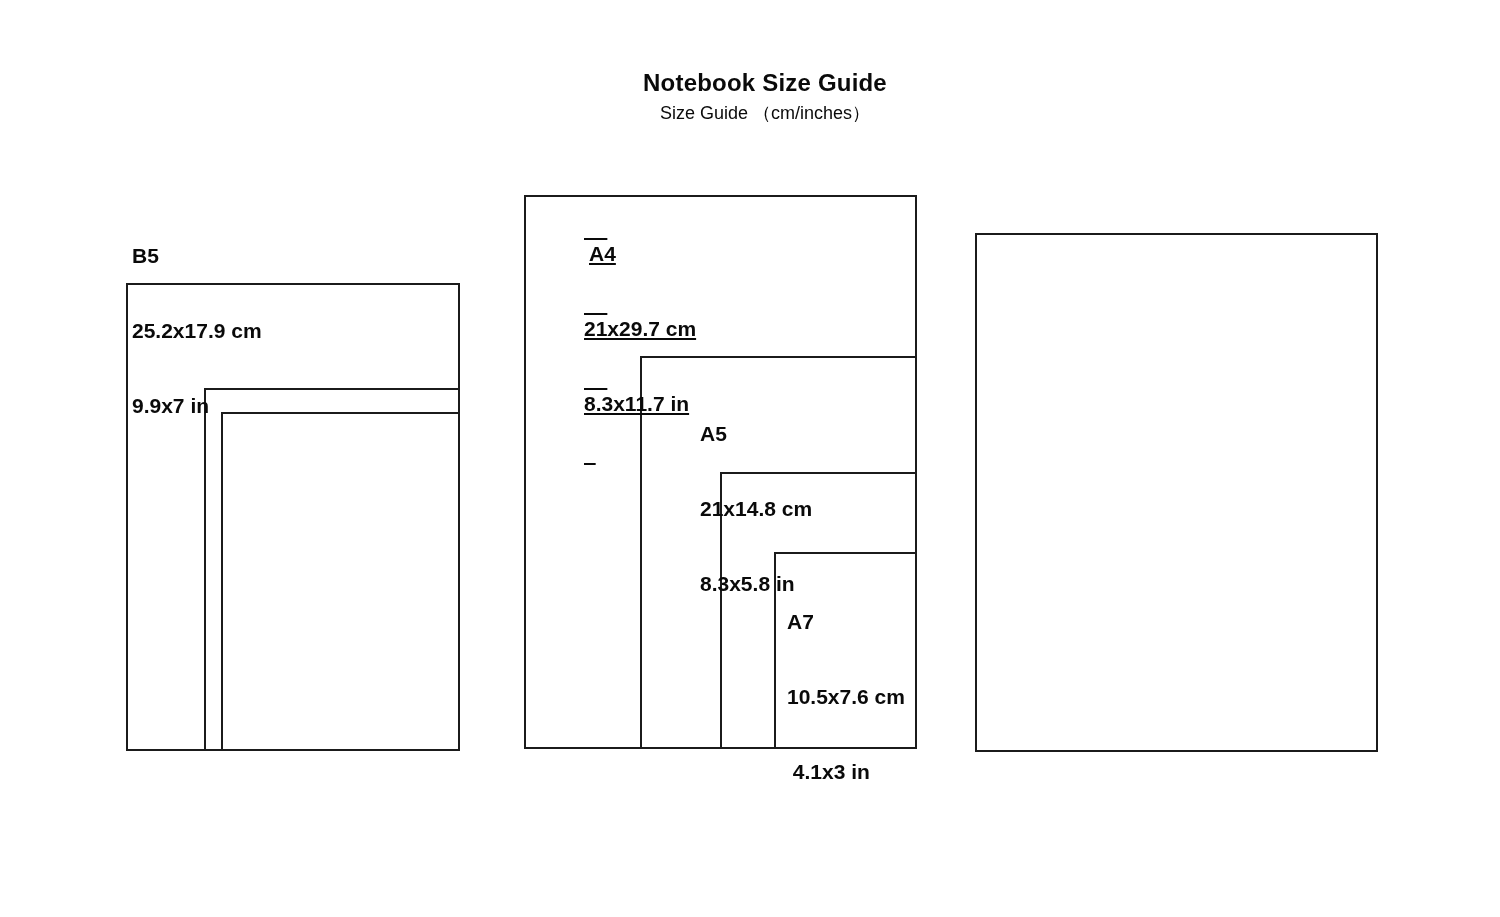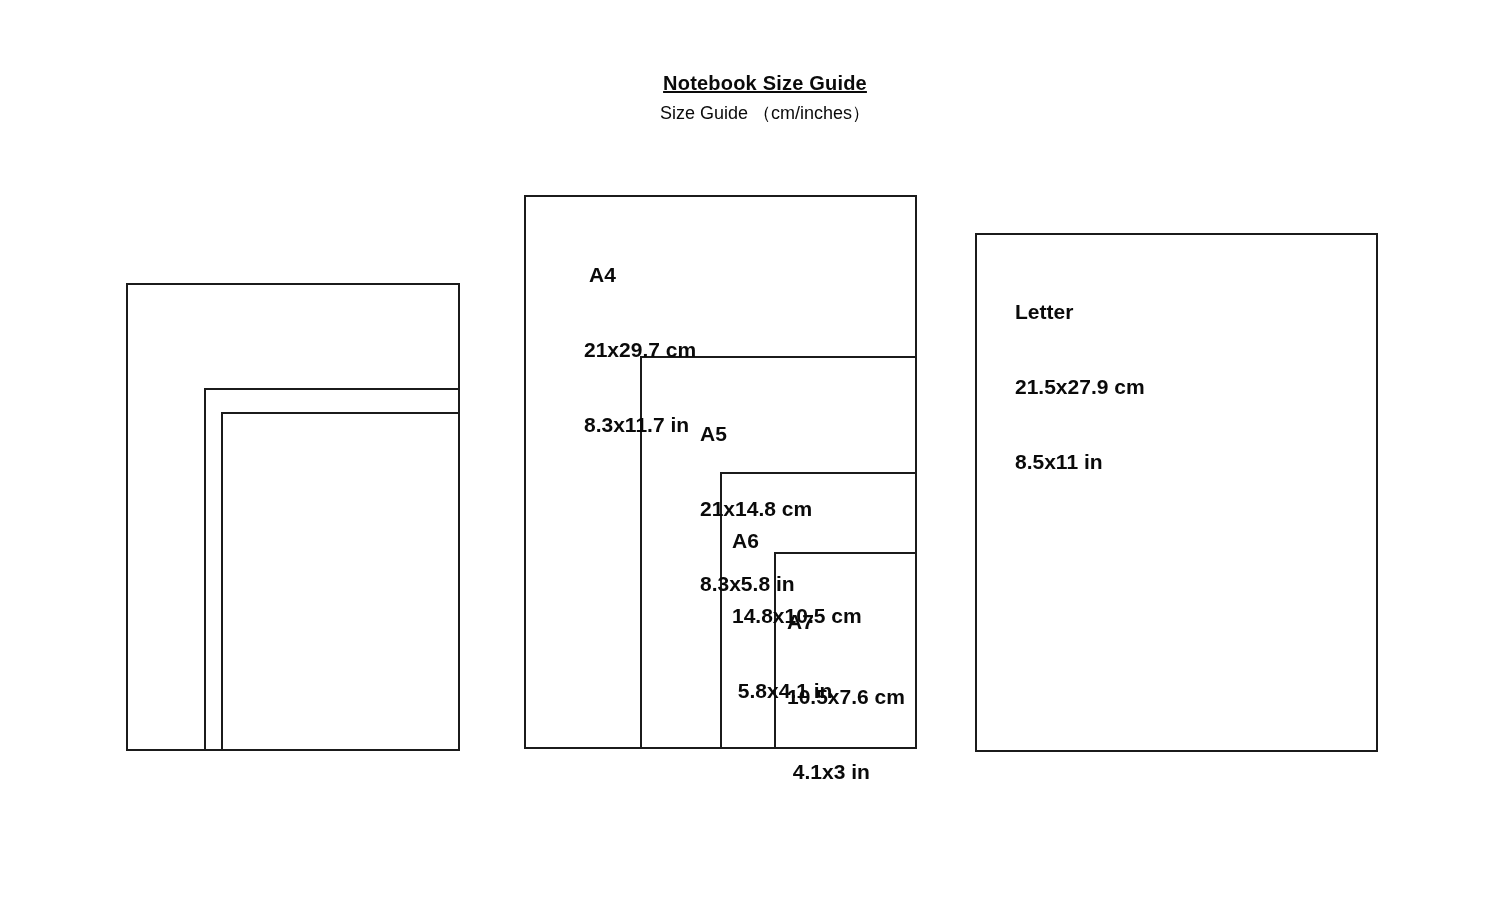--- a/index.html
+++ b/index.html
@@ -18,25 +18,24 @@
   }
   .header {
     position: absolute;
     left: 765px;
     top: 68px;
     transform: translateX(-50%);
     text-align: center;
     white-space: nowrap;
   }
   .title {
-    font-size: 20px;
+    font-size: 24px;
     font-weight: bold;
     line-height: 30px;
     letter-spacing: 0.2px;
-    text-decoration: underline;
   }
   .subtitle {
     font-size: 18px;
     font-weight: normal;
     line-height: 22px;
     margin-top: 4px;
   }
   .rect {
     position: absolute;
     box-sizing: border-box;
@@ -60,21 +59,21 @@
   .r-a4     { left: 524px; top: 195px; width: 393px; height: 554px; }
   .r-a5     { left: 640px; top: 356px; width: 277px; height: 393px; }
   .r-a6     { left: 720px; top: 472px; width: 197px; height: 277px; }
   .r-a7     { left: 774px; top: 552px; width: 143px; height: 197px; }
   .r-letter { left: 975px; top: 233px; width: 403px; height: 519px; }
 
   
   .l-b5     { left: 132px;  top: 193px; }
   .l-b6     { left: 203px;  top: 304px; }
   .l-b6ring { left: 238px;  top: 425px; }
-  .l-a4     { left: 584px;  top: 212px; }
+  .l-a4     { left: 584px;  top: 191px; text-decoration: underline; }
   .l-a5     { left: 654px;  top: 371px; margin-left: 46px; }
   .l-a6     { left: 732px;  top: 478px; }
   .l-a7     { left: 787px;  top: 559px; }
   .l-letter { left: 1015px; top: 249px; }
 </style>
 </head>
 <body>
 
 <div class="canvas">
 
@@ -87,46 +86,41 @@
   <div class="rect r-b6"></div>
   <div class="rect r-b6ring"></div>
 
   <div class="rect r-a4"></div>
   <div class="rect r-a5"></div>
   <div class="rect r-a6"></div>
   <div class="rect r-a7"></div>
 
   <div class="rect r-letter"></div>
 
+  <div class="label l-b5">
+    <div class="line">B5</div>
+    <div class="line">25.2x17.9 cm</div>
+    <div class="line">9.9x7 in</div>
+  </div>
 
 
 
   <div class="label l-a4">
     <div class="line name-indent">A4</div>
     <div class="line">21x29.7 cm</div>
     <div class="line">8.3x11.7 in</div>
   </div>
 
   <div class="label l-a5">
     <div class="line">A5</div>
     <div class="line">21x14.8 cm</div>
     <div class="line">8.3x5.8 in</div>
   </div>
 
-  <div class="label l-a6">
-    <div class="line">A6</div>
-    <div class="line">14.8x10.5 cm</div>
-    <div class="line"> 5.8x4.1 in</div>
-  </div>
 
   <div class="label l-a7">
     <div class="line">A7</div>
     <div class="line">10.5x7.6 cm</div>
     <div class="line"> 4.1x3 in</div>
   </div>
 
-  <div class="label l-letter">
-    <div class="line">Letter</div>
-    <div class="line">21.5x27.9 cm</div>
-    <div class="line">8.5x11 in</div>
-  </div>
 
 </div>
 
 </body></html>

